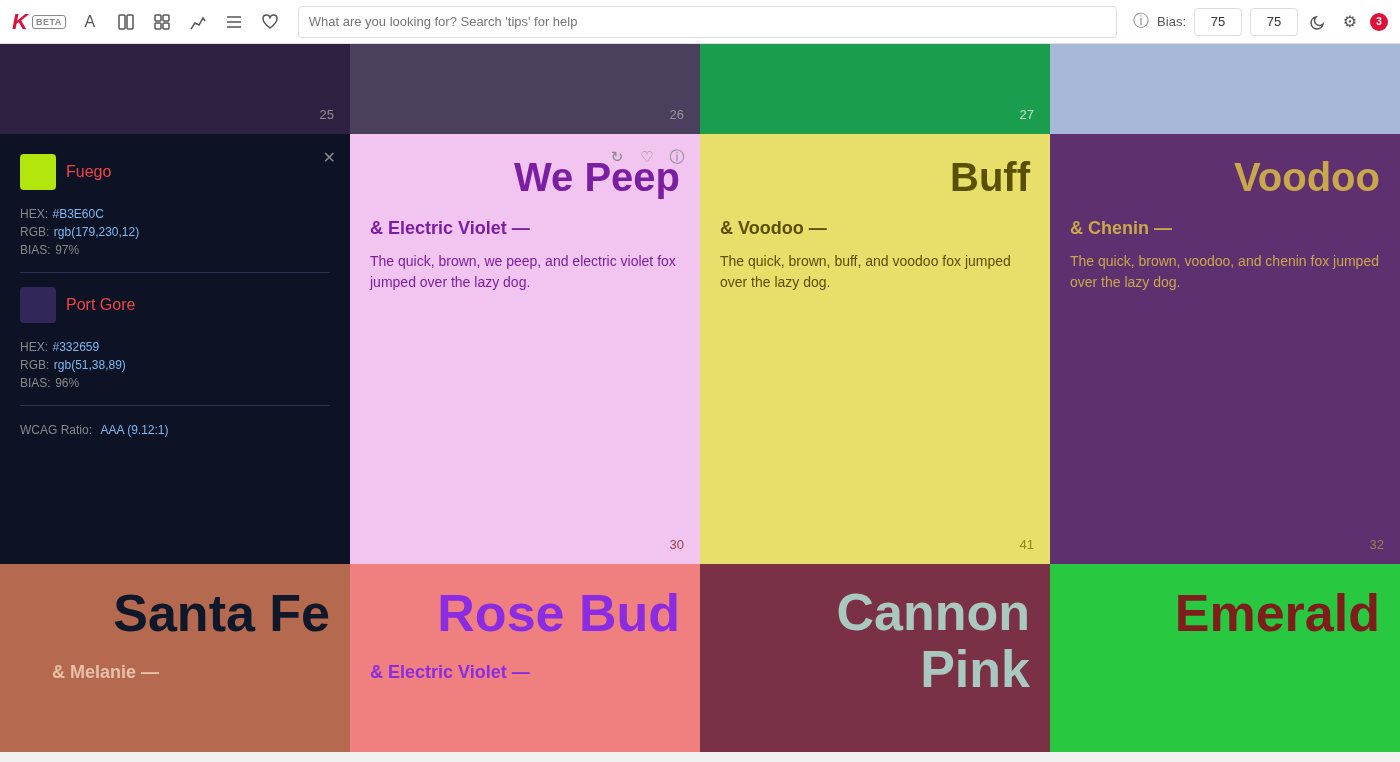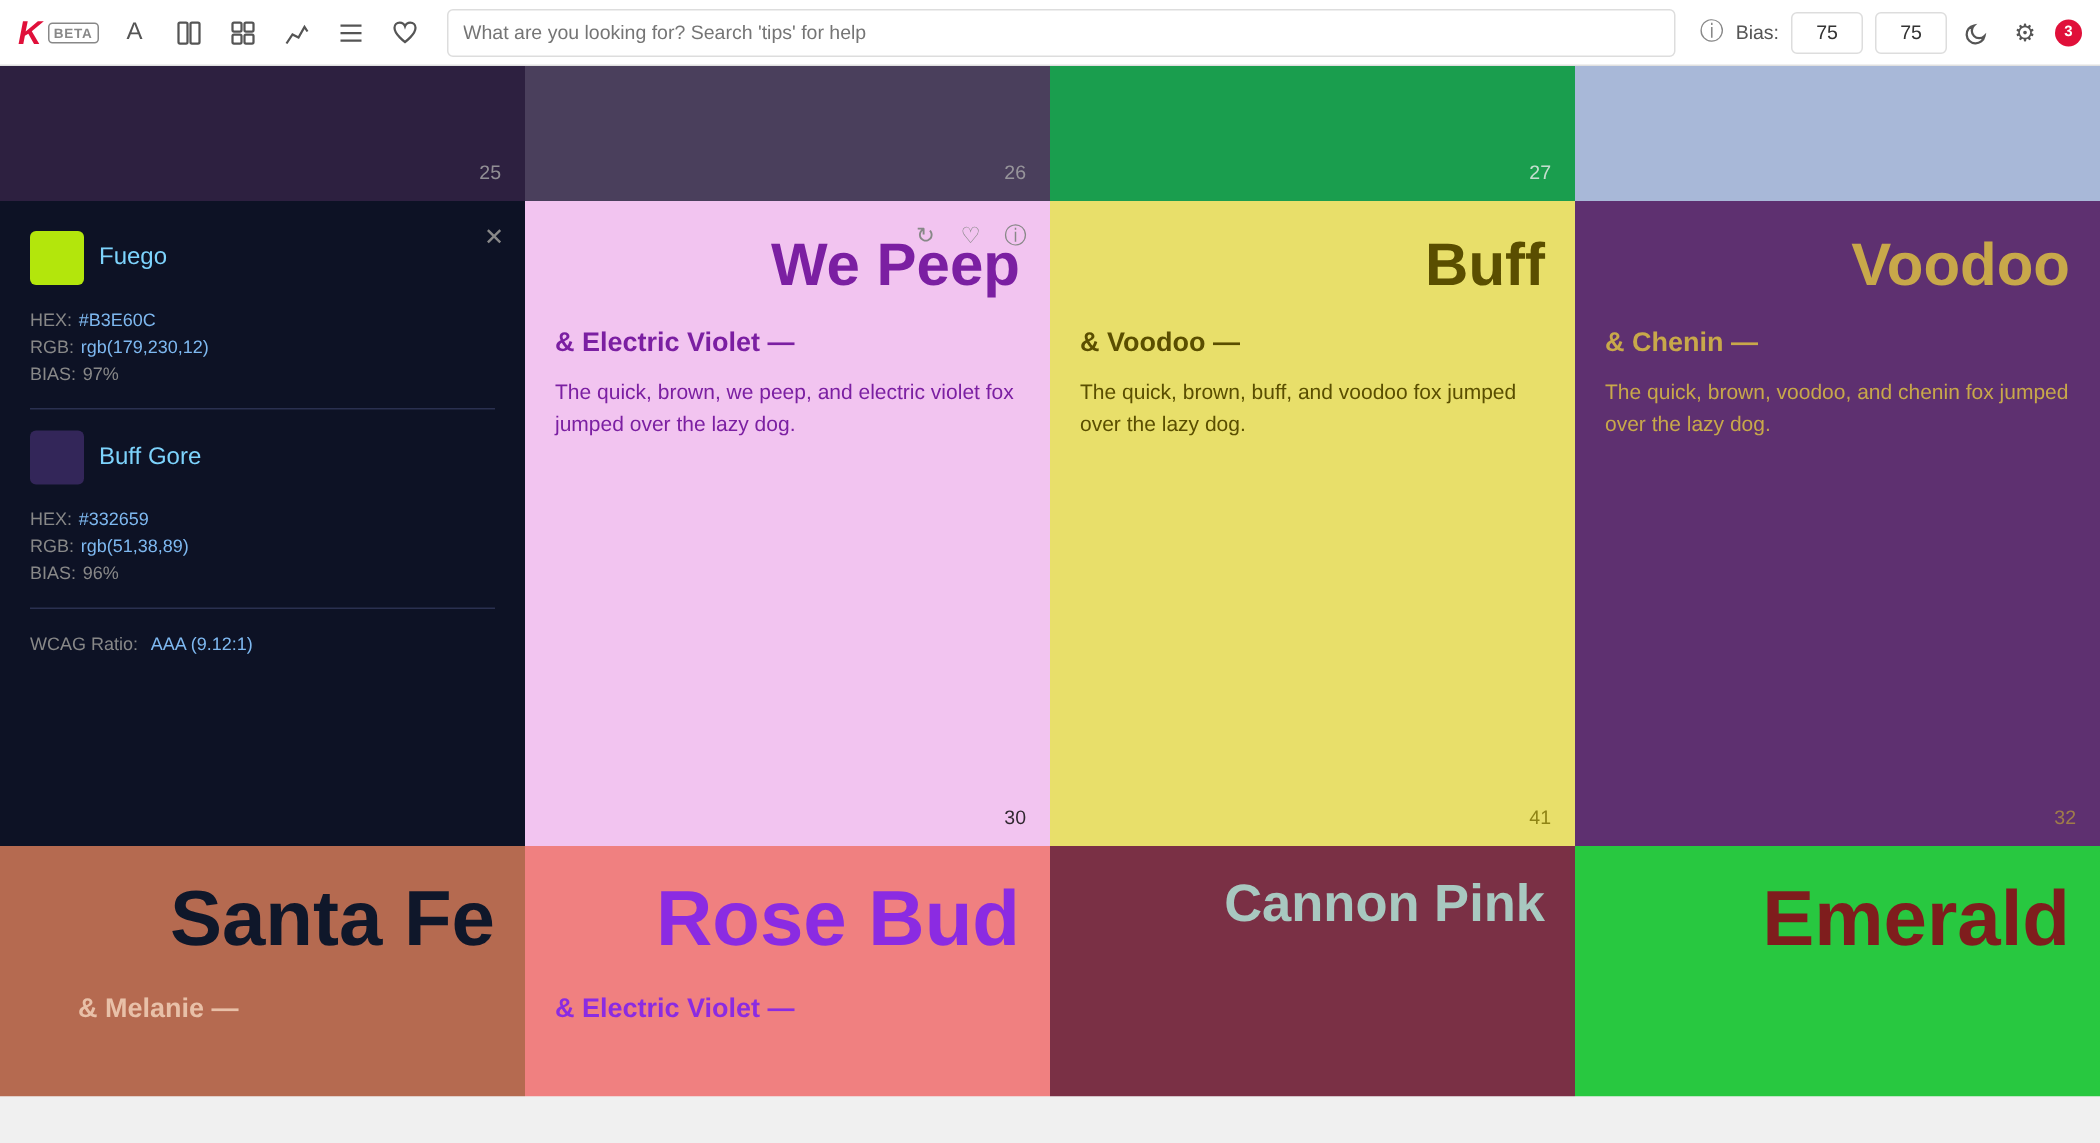--- a/index.html
+++ b/index.html
@@ -174,21 +174,21 @@
       margin-bottom: 14px;
     }
     .color-swatch {
       width: 36px;
       height: 36px;
       border-radius: 4px;
       flex-shrink: 0;
     }
     .color-name {
       font-size: 16px;
-      color: #7dd3fc;
+      color: #ef4444;
       font-weight: 500;
     }
     .detail-label {
       font-size: 12px;
       color: #888;
       margin-bottom: 2px;
     }
     .detail-value {
       font-size: 12px;
       color: #7eb8f0;
@@ -211,21 +211,21 @@
 
     
     .card-we-peep {
       background: #f2c4f0;
       color: #7b1fa2;
       position: relative;
     }
     .card-we-peep .card-title { color: #7b1fa2; }
     .card-we-peep .card-subtitle { color: #7b1fa2; }
     .card-we-peep .card-body-text { color: #7b1fa2; }
-    .card-we-peep .card-number { color: #000000; }
+    .card-we-peep .card-number { color: #7f1d1d; }
     .card-action-icons {
       position: absolute;
       top: 12px;
       right: 12px;
       display: flex;
       gap: 8px;
       color: #888;
       font-size: 15px;
     }
     .card-action-icon {
@@ -272,21 +272,21 @@
       min-height: 160px;
     }
     .card-rose-bud .card-title { color: #8b2be2; font-size: 52px; }
     .card-rose-bud .card-subtitle { color: #8b2be2; }
 
     .card-cannon-pink {
       background: #7a3045;
       color: #a8c8c0;
       min-height: 160px;
     }
-    .card-cannon-pink .card-title { color: #a8c8c0; font-size: 35px; line-height: 1.1; }
+    .card-cannon-pink .card-title { color: #a8c8c0; font-size: 52px; line-height: 1.1; }
 
     .card-emerald {
       background: #28c840;
       color: #c8f040;
       min-height: 160px;
     }
     .card-emerald .card-title { color: #7f1d1d; font-size: 52px; }
     .card-emerald .card-subtitle { color: #d8f840; }
 
     
@@ -388,21 +388,21 @@
     </div>
     <div>
       <span class="detail-label">BIAS:</span>
       <span class="detail-value-plain">97%</span>
     </div>
 
     <hr class="detail-divider">
 
     <div class="color-swatch-row">
       <div class="color-swatch" style="background:#332659;"></div>
-      <span class="color-name">Buff Gore</span>
+      <span class="color-name">Port Gore</span>
     </div>
     <div>
       <span class="detail-label">HEX:</span>
       <span class="detail-value">#332659</span>
     </div>
     <div>
       <span class="detail-label">RGB:</span>
       <span class="detail-value">rgb(51,38,89)</span>
     </div>
     <div>

